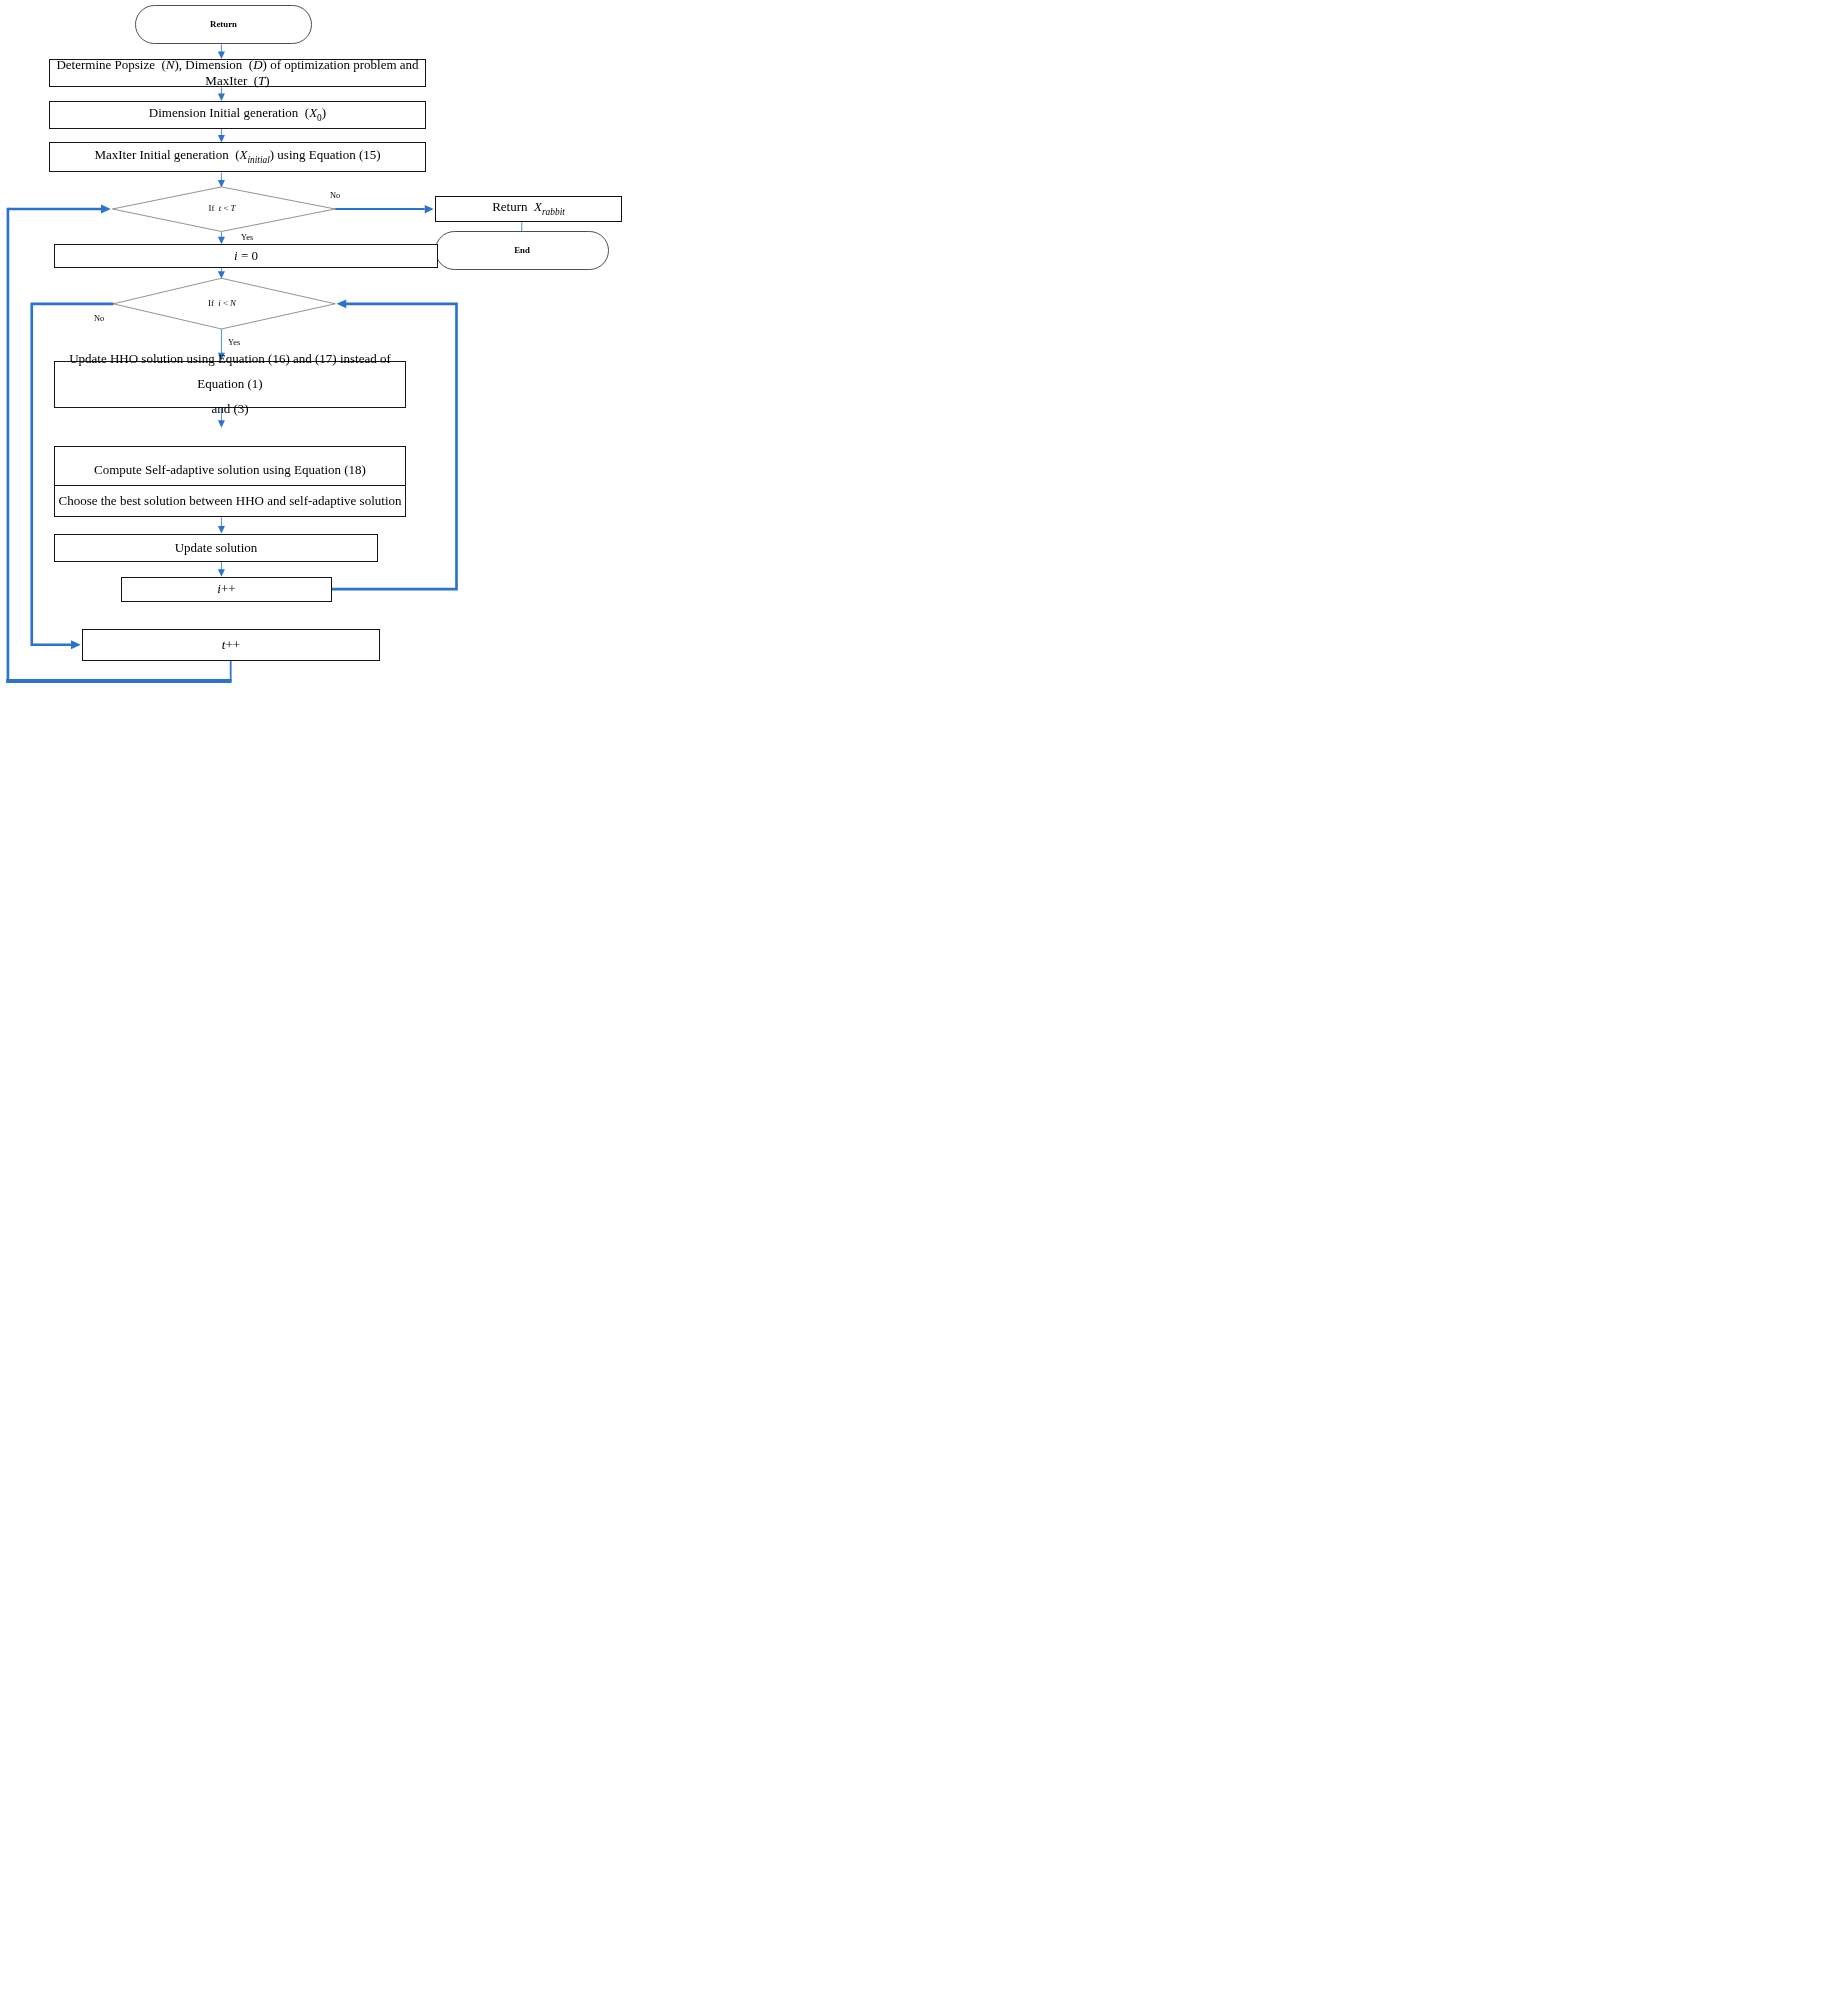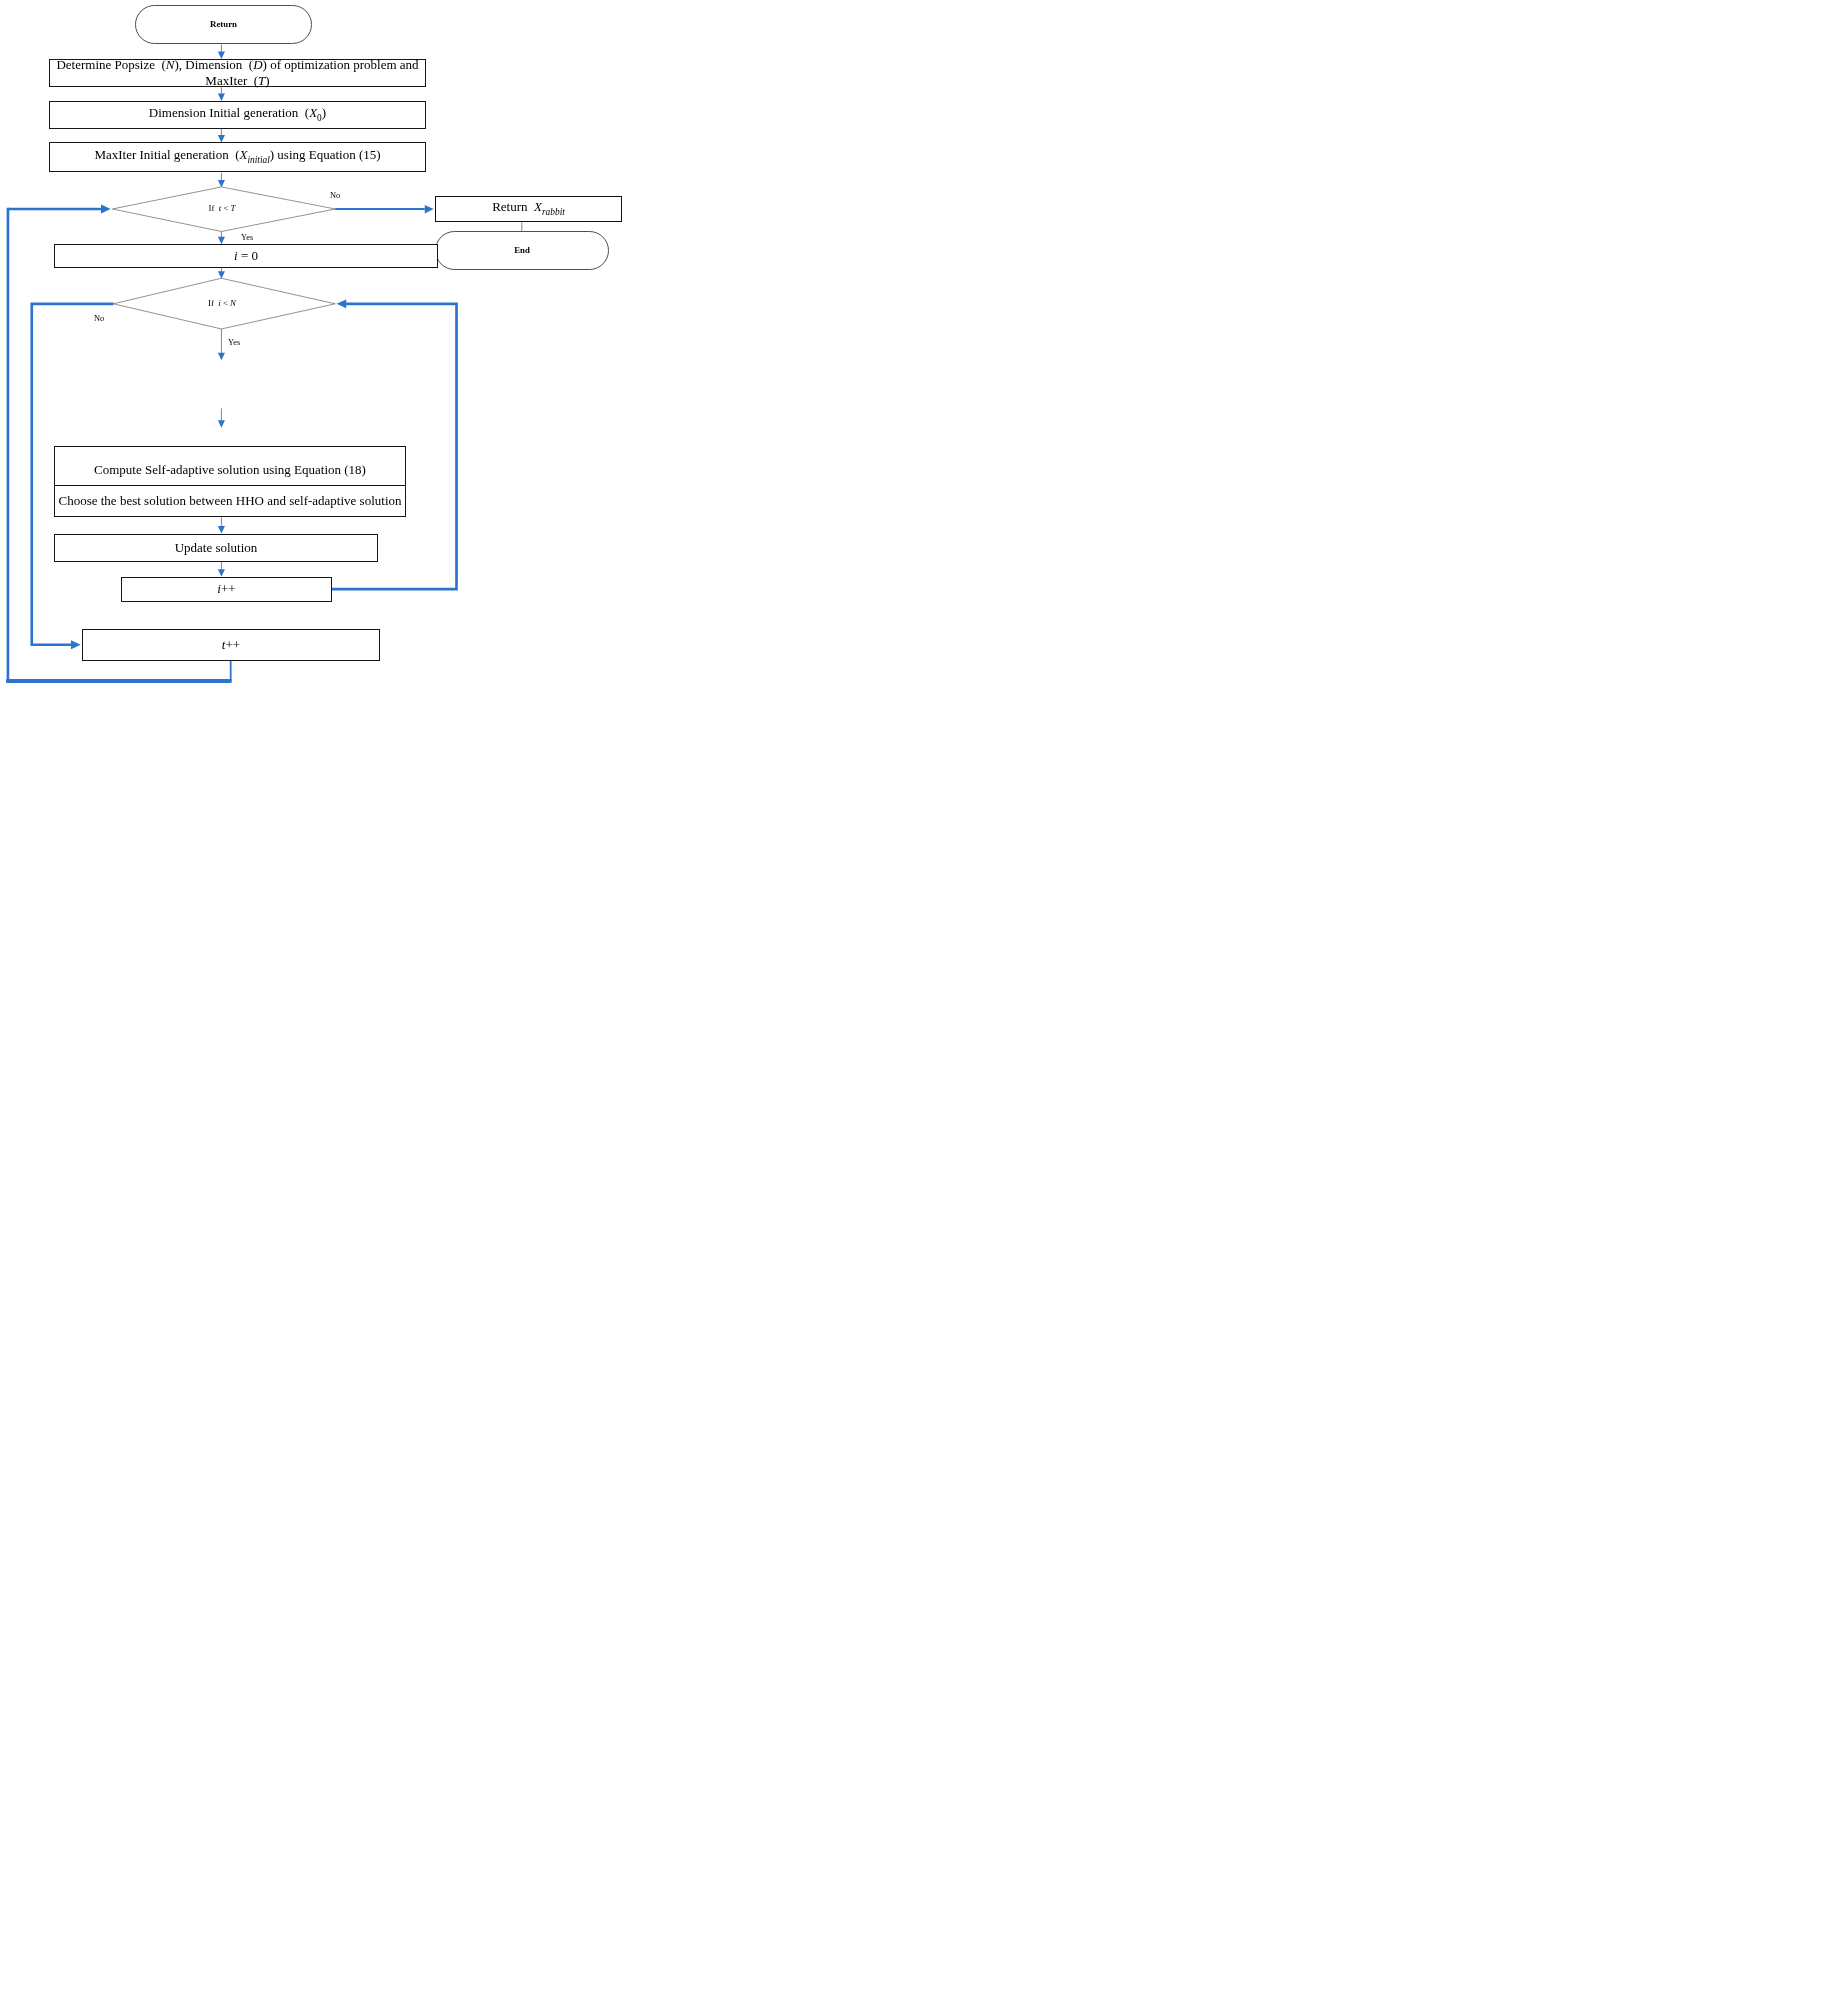--- a/index.html
+++ b/index.html
@@ -135,20 +135,24 @@
   </div>
 
   <div class="node rect" style="left:54px;top:244px;width:384px;height:24px;">
     <span class="lbl"><span class="it">i</span><span> = 0</span></span>
   </div>
 
   <div class="diamond-label" style="left:169px;top:290px;width:106px;height:26.5px;">
     <span class="lbl"><span>If  </span><span class="it">i</span><span> &lt; </span><span class="it">N</span></span>
   </div>
 
+  <div class="node rect" style="left:54px;top:361px;width:352px;height:47px;flex-direction:column;line-height:1.9;">
+    <span class="lbl">Update HHO solution using Equation (16) and (17) instead of Equation (1)</span>
+    <span class="lbl">and (3)</span>
+  </div>
 
   <div class="node rect" style="left:54px;top:446px;width:352px;height:48px;">
     <span class="lbl">Compute Self-adaptive solution using Equation (18)</span>
   </div>
 
   <div class="node rect" style="left:54px;top:485px;width:352px;height:32px;">
     <span class="lbl">Choose the best solution between HHO and self-adaptive solution</span>
   </div>
 
   <div class="node rect" style="left:54px;top:534px;width:324px;height:28px;">

